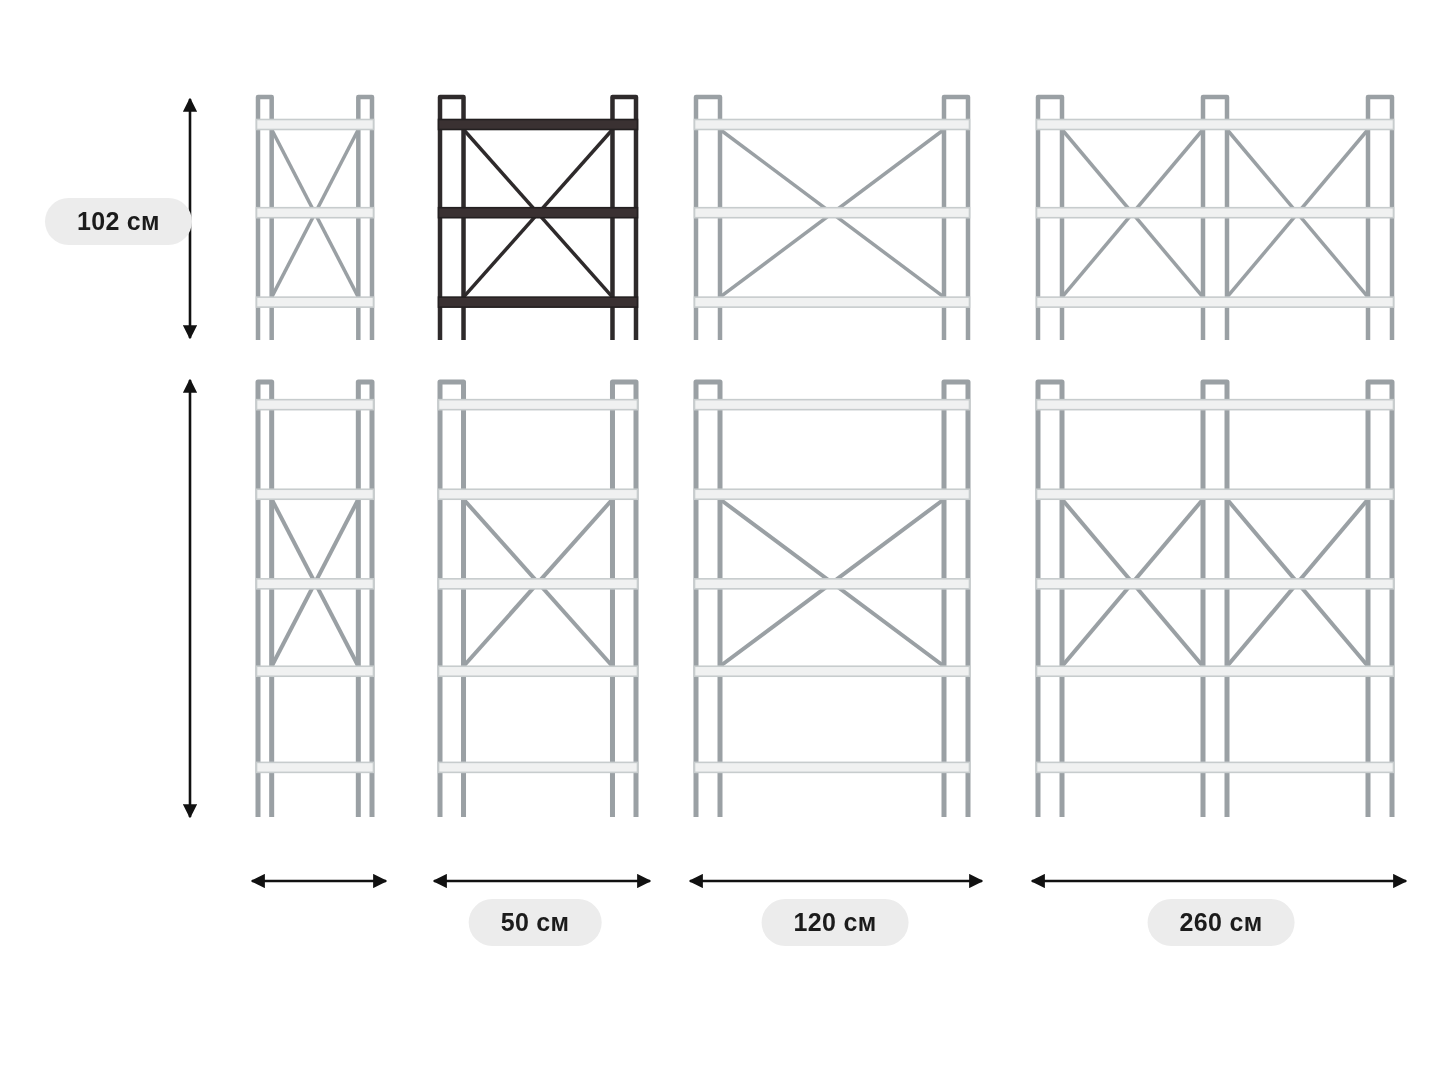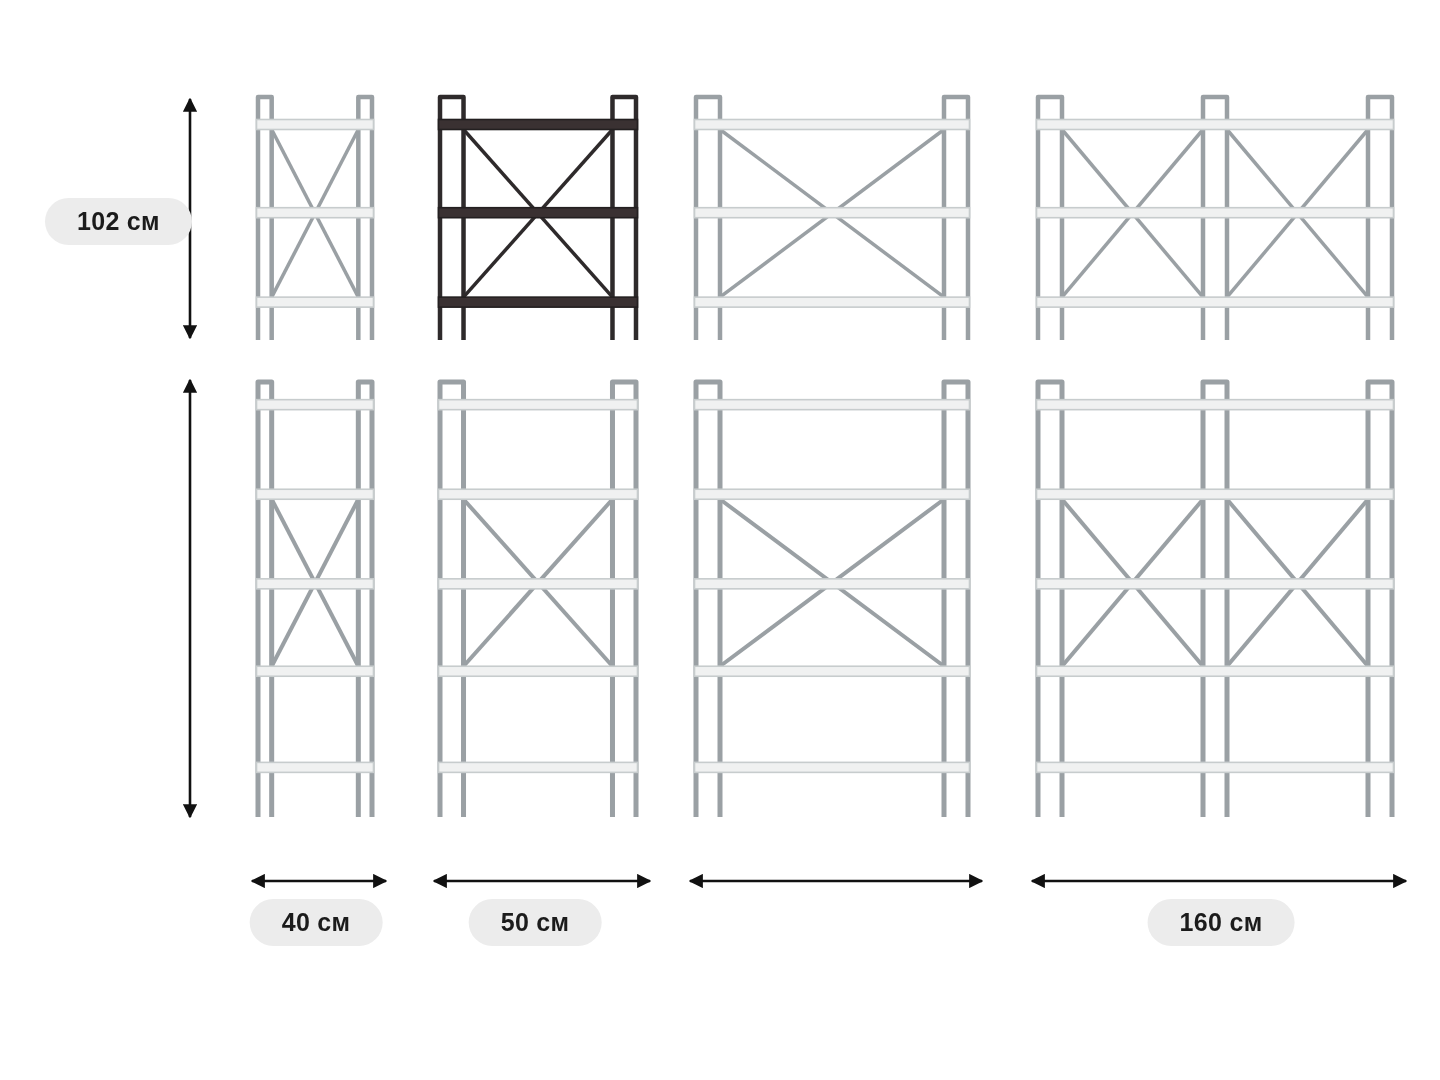--- a/index.html
+++ b/index.html
@@ -146,20 +146,20 @@
           <rect x="1036.5" y="578.835" width="357" height="10" fill="#f0f1f1" stroke="#c7cccd" stroke-width="1.6"></rect>
           <rect x="1036.5" y="666.235" width="357" height="10" fill="#f0f1f1" stroke="#c7cccd" stroke-width="1.6"></rect>
           <rect x="1036.5" y="762.375" width="357" height="10" fill="#f0f1f1" stroke="#c7cccd" stroke-width="1.6"></rect>
         </g>
       </g>
   </svg>
 
   <div class="pill" style="left:45px; top:198px">102 см</div>
 
 
-  <div class="pill center" style="left:316px; top:899px">40 см</div>
 
   <div class="pill center" style="left:535px; top:899px">50 см</div>
 
+  <div class="pill center" style="left:835px; top:899px">120 см</div>
 
-  <div class="pill center" style="left:1221px; top:899px">160 см</div>
+  <div class="pill center" style="left:1221px; top:899px">260 см</div>
 
 </div>
 
 </body></html>

